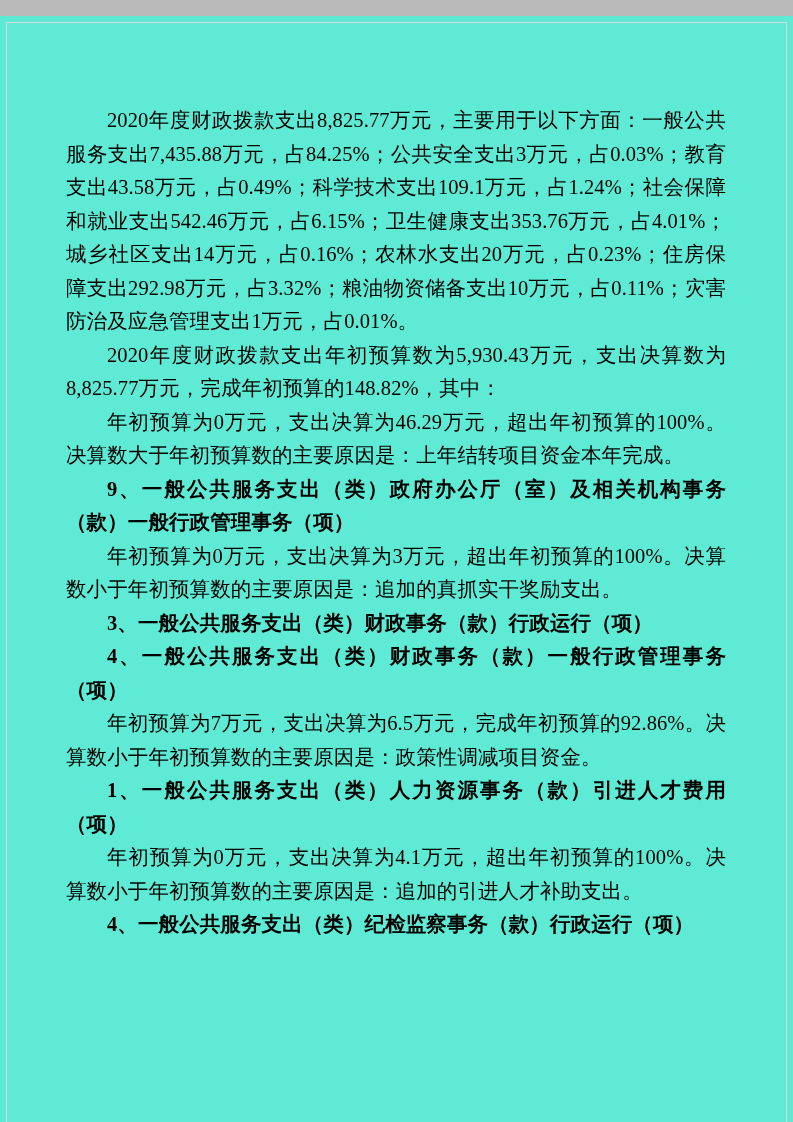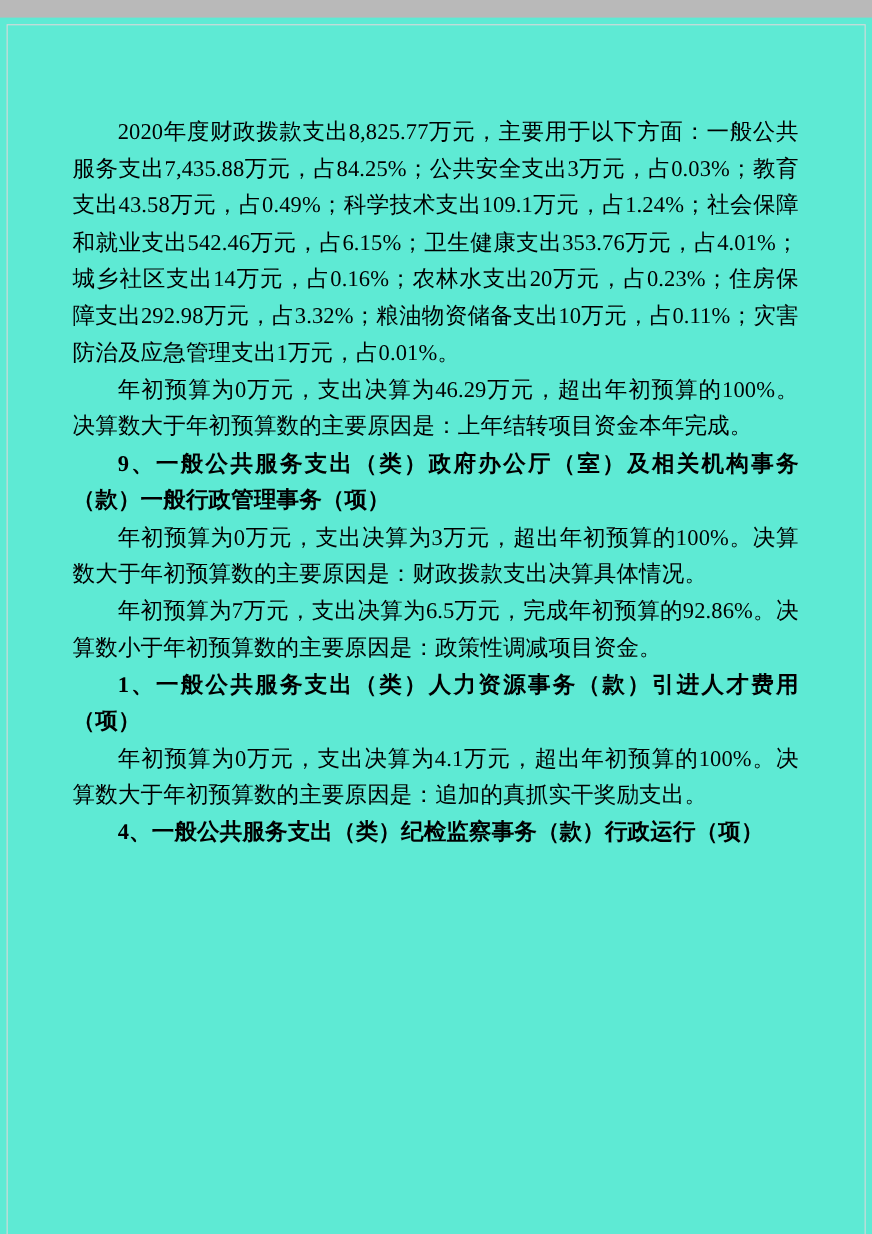--- a/index.html
+++ b/index.html
@@ -54,33 +54,36 @@
 </head>
 <body>
 
 <div class="page">
   <div class="page-border"></div>
   <div class="content">
 
     <p class="indent">2020年度财政拨款支出8,825.77万元，主要用于以下方面：一般公共服务支出7,435.88万元，占84.25%；公共安全支出3万元，占0.03%；教育支出43.58万元，占0.49%；科学技术支出109.1万元，占1.24%；社会保障和就业支出542.46万元，占6.15%；卫生健康支出353.76万元，占4.01%；城乡社区支出14万元，占0.16%；农林水支出20万元，占0.23%；住房保障支出292.98万元，占3.32%；粮油物资储备支出10万元，占0.11%；灾害防治及应急管理支出1万元，占0.01%。</p>
 
 
+    <p class="indent">2020年度财政拨款支出年初预算数为5,930.43万元，支出决算数为8,825.77万元，完成年初预算的148.82%，其中：</p>
 
 
     <p class="indent">年初预算为0万元，支出决算为46.29万元，超出年初预算的100%。决算数大于年初预算数的主要原因是：上年结转项目资金本年完成。</p>
 
     <p class="heading">9、一般公共服务支出（类）政府办公厅（室）及相关机构事务（款）一般行政管理事务（项）</p>
 
-    <p class="indent">年初预算为0万元，支出决算为3万元，超出年初预算的100%。决算数大于年初预算数的主要原因是：财政拨款支出决算具体情况。</p>
+    <p class="indent">年初预算为0万元，支出决算为3万元，超出年初预算的100%。决算数小于年初预算数的主要原因是：追加的真抓实干奖励支出。</p>
+
+    <p class="heading">3、一般公共服务支出（类）财政事务（款）行政运行（项）</p>
 
 
-
+    <p class="heading">4、一般公共服务支出（类）财政事务（款）一般行政管理事务（项）</p>
 
     <p class="indent">年初预算为7万元，支出决算为6.5万元，完成年初预算的92.86%。决算数小于年初预算数的主要原因是：政策性调减项目资金。</p>
 
     <p class="heading">1、一般公共服务支出（类）人力资源事务（款）引进人才费用（项）</p>
 
-    <p class="indent">年初预算为0万元，支出决算为4.1万元，超出年初预算的100%。决算数大于年初预算数的主要原因是：追加的真抓实干奖励支出。</p>
+    <p class="indent">年初预算为0万元，支出决算为4.1万元，超出年初预算的100%。决算数小于年初预算数的主要原因是：追加的引进人才补助支出。</p>
 
     <p class="heading">4、一般公共服务支出（类）纪检监察事务（款）行政运行（项）</p>
 
   </div>
 </div>
 
 </body></html>

